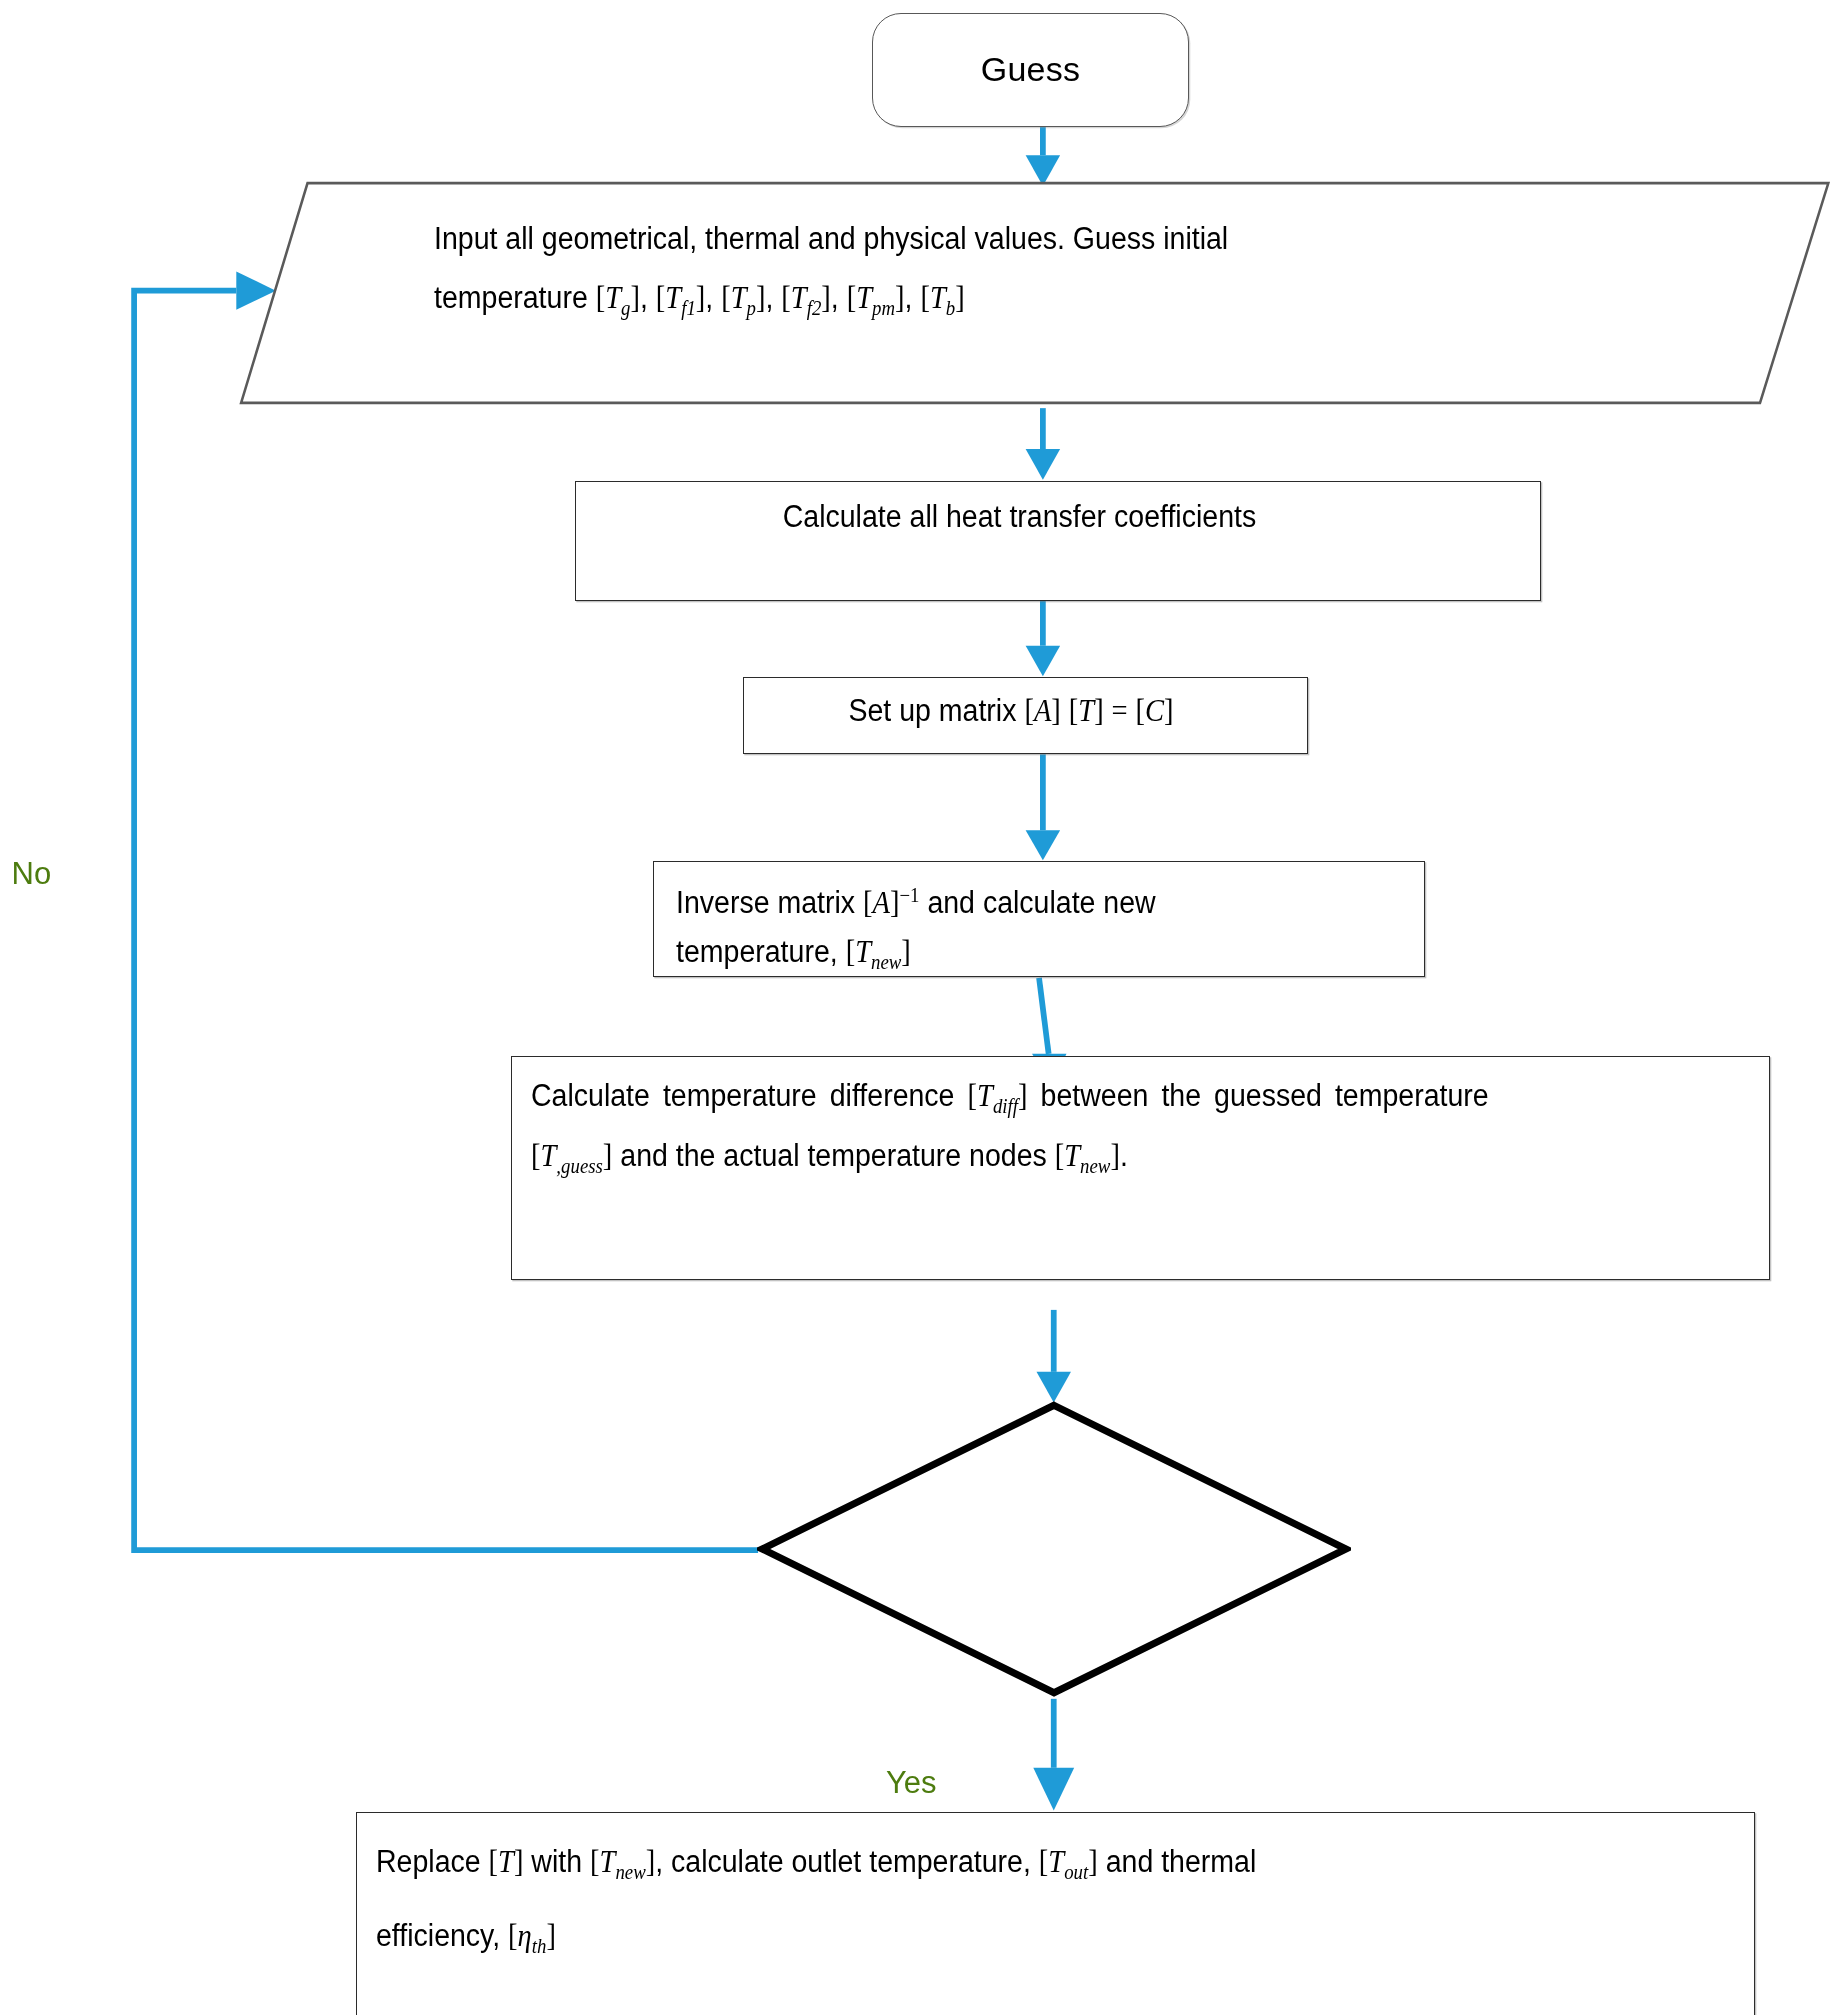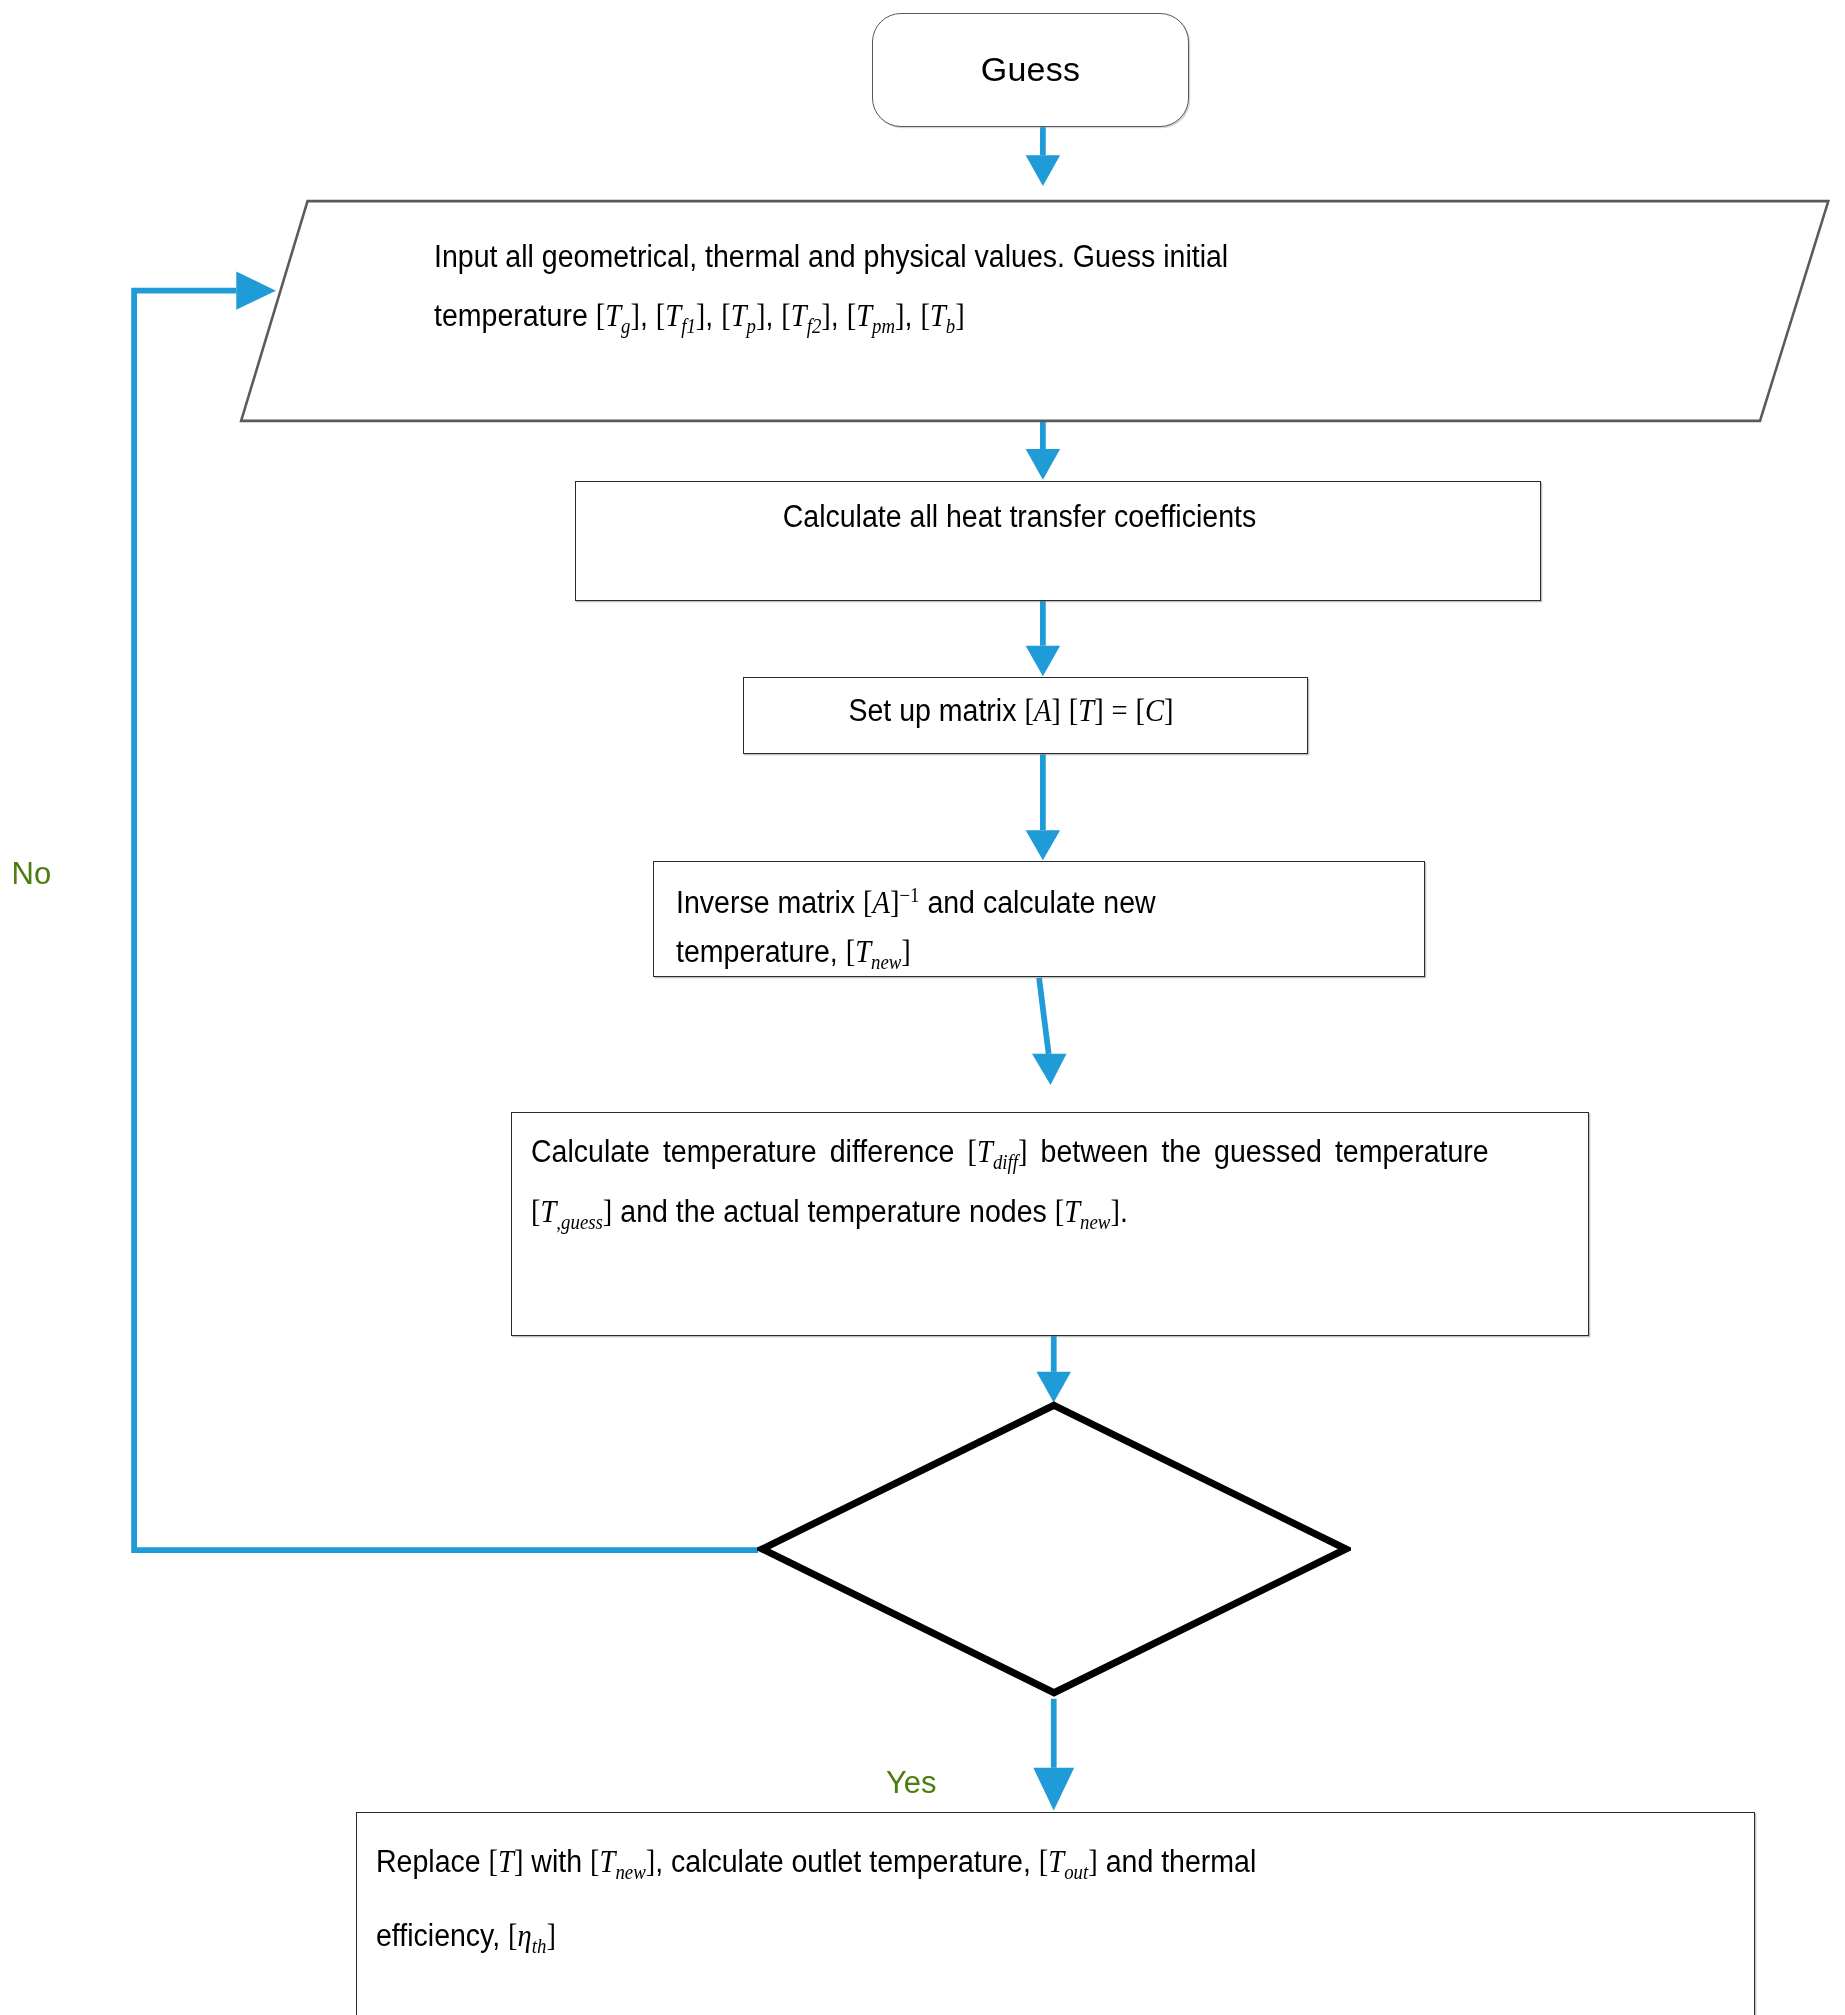--- a/index.html
+++ b/index.html
@@ -86,21 +86,21 @@
     left: 872px; top: 12.8px; width: 317px; height: 114px;
   }
   #begin-label {
     left: 0; top: 0; width: 100%; height: 100%;
     display: flex; align-items: center; justify-content: center;
     font-size: 34px; letter-spacing: 0.2px;
   }
 
   
   #input-node {
-    left: 236px; top: 196px; width: 1600px; height: 230px;
+    left: 236px; top: 178px; width: 1600px; height: 230px;
     background: transparent;
   }
   #input-shape { display: block; }
   #input-label {
     left: 198px; top: 31px; width: 1201px;
     font-size: 31px; line-height: 59px;
     text-align: justify;
     text-justify: inter-word;
   }
   #input-label .l2 { display: block; text-align: left; }
@@ -116,21 +116,21 @@
     left: 25.5px; top: 12.8px; width: 524px;
     text-align: center; font-size: 31px; line-height: 40px;
   }
 
   #inverse-node { left: 653px; top: 861px; width: 772px; height: 116px; }
   #inverse-label {
     left: 22px; top: 9px; width: 728px;
     font-size: 31px; line-height: 49px; text-align: left;
   }
 
-  #diff-node { left: 511px; top: 1112px; width: 1078px; height: 224px; }
+  #diff-node { left: 511px; top: 1056px; width: 1259px; height: 224px; }
   #diff-label {
     left: 19px; top: 14px; width: 1041px;
     font-size: 31px; line-height: 50px;
     text-align: justify; text-justify: inter-word;
   }
 
   
   #decision-node {
     left: 757px; top: 1400px; width: 594px; height: 298px;
     background: transparent;

